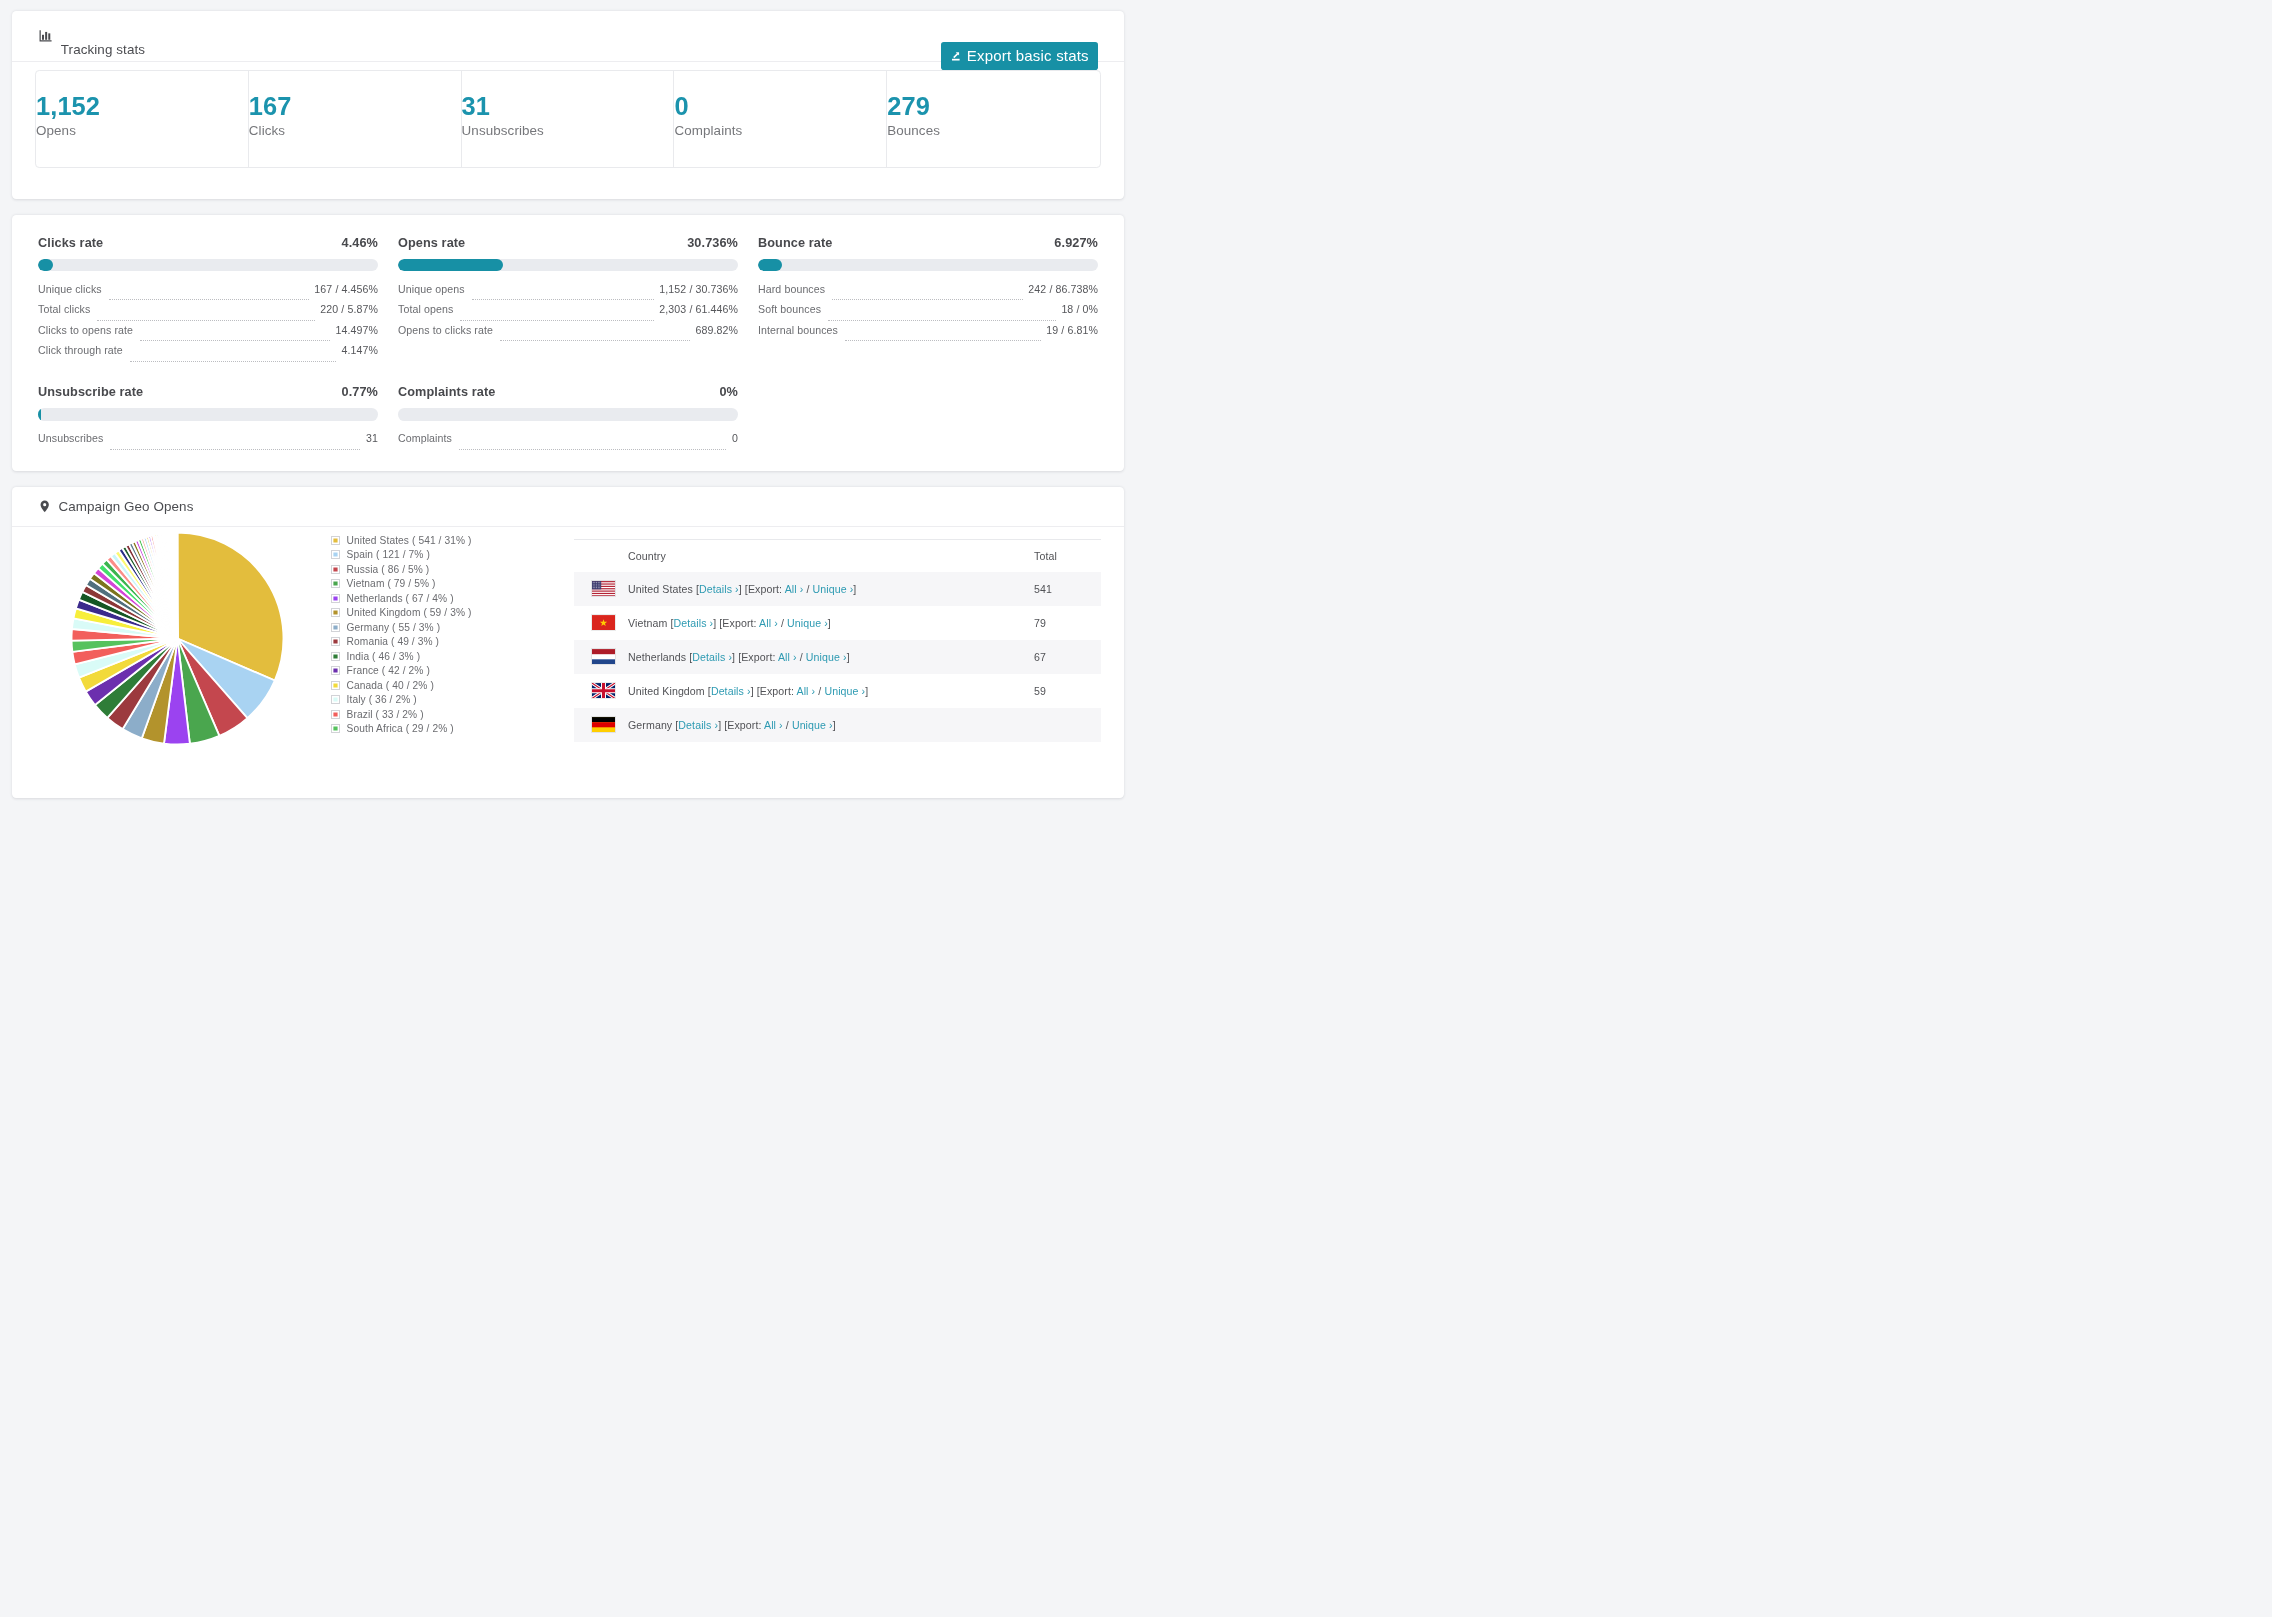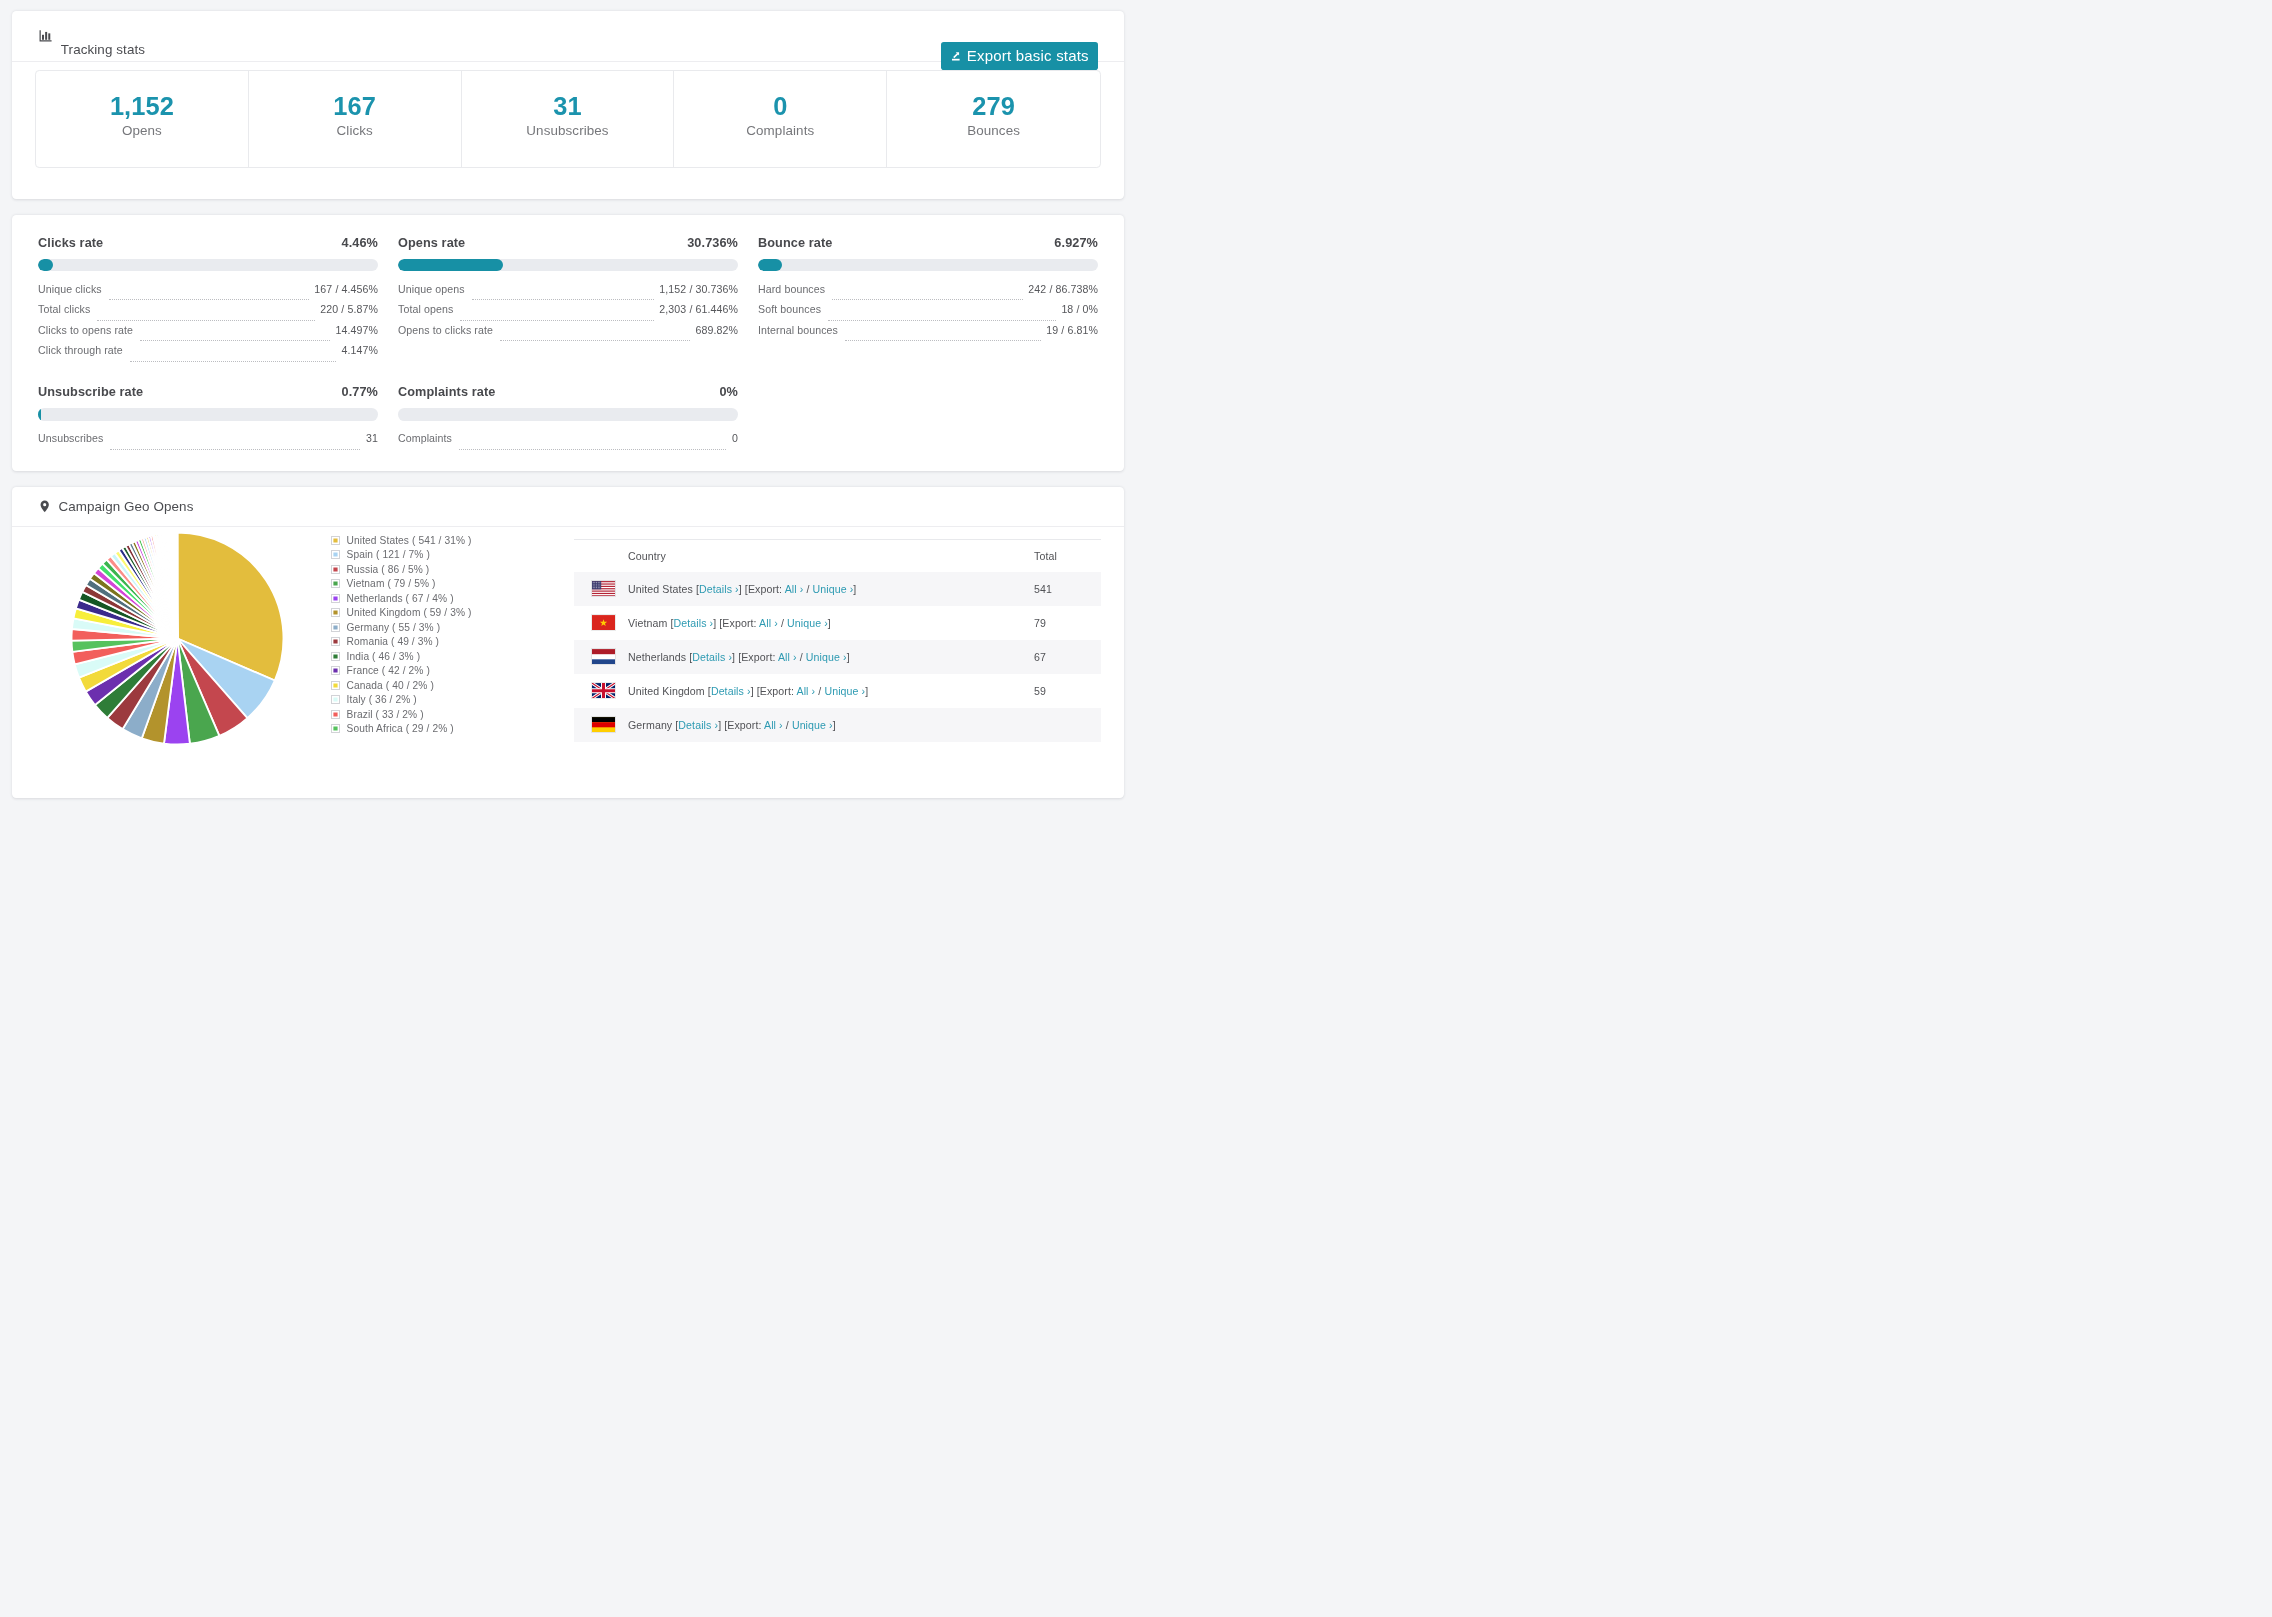--- a/index.html
+++ b/index.html
@@ -30,21 +30,21 @@
     position:absolute; right:26px; top:14px;
     background:#1790a5; color:#fff; border:none; border-radius:2.8px;
     font-family:inherit; font-size:15px; letter-spacing:0.2px;
     padding:5.6px 9.2px; display:flex; align-items:center; gap:5px; cursor:pointer;margin-top:17px;
   }
   .tiles {
     margin:8.5px 23px 0 23px; height:98px;
     border:0.7px solid #e9eaed; border-radius:4.2px;
     display:grid; grid-template-columns:repeat(5,1fr);
   }
-  .tile { border-right:0.7px solid #e9eaed; text-align:center; padding-top:21px; }
+  .tile { border-right:0.7px solid #e9eaed; text-align:left; padding-top:21px; }
   .tile:last-child { border-right:none; }
   .tile-value { font-size:25.4px; font-weight:bold; color:#1b93ad; line-height:28px; display:block; }
   .tile-label { font-size:13.4px; color:#76777b; margin-top:2.8px; display:block; }
   
   .card-rates { height:256px; padding:21px 26px 0 26px; margin-bottom:16px; }
   .rates-grid { display:grid; grid-template-columns:repeat(3,1fr); column-gap:31px; row-gap:14px;gap:20px; }
   .rate-head { display:flex; justify-content:space-between; align-items:baseline; }
   .rate-title { font-size:12.7px; font-weight:bold; color:#48494d; }
   .rate-value { font-size:12.7px; font-weight:bold; color:#48494d; }
   .bar-track { margin-top:9.2px; height:12.7px; background:#e9ebef; border-radius:6.4px; overflow:hidden; }

